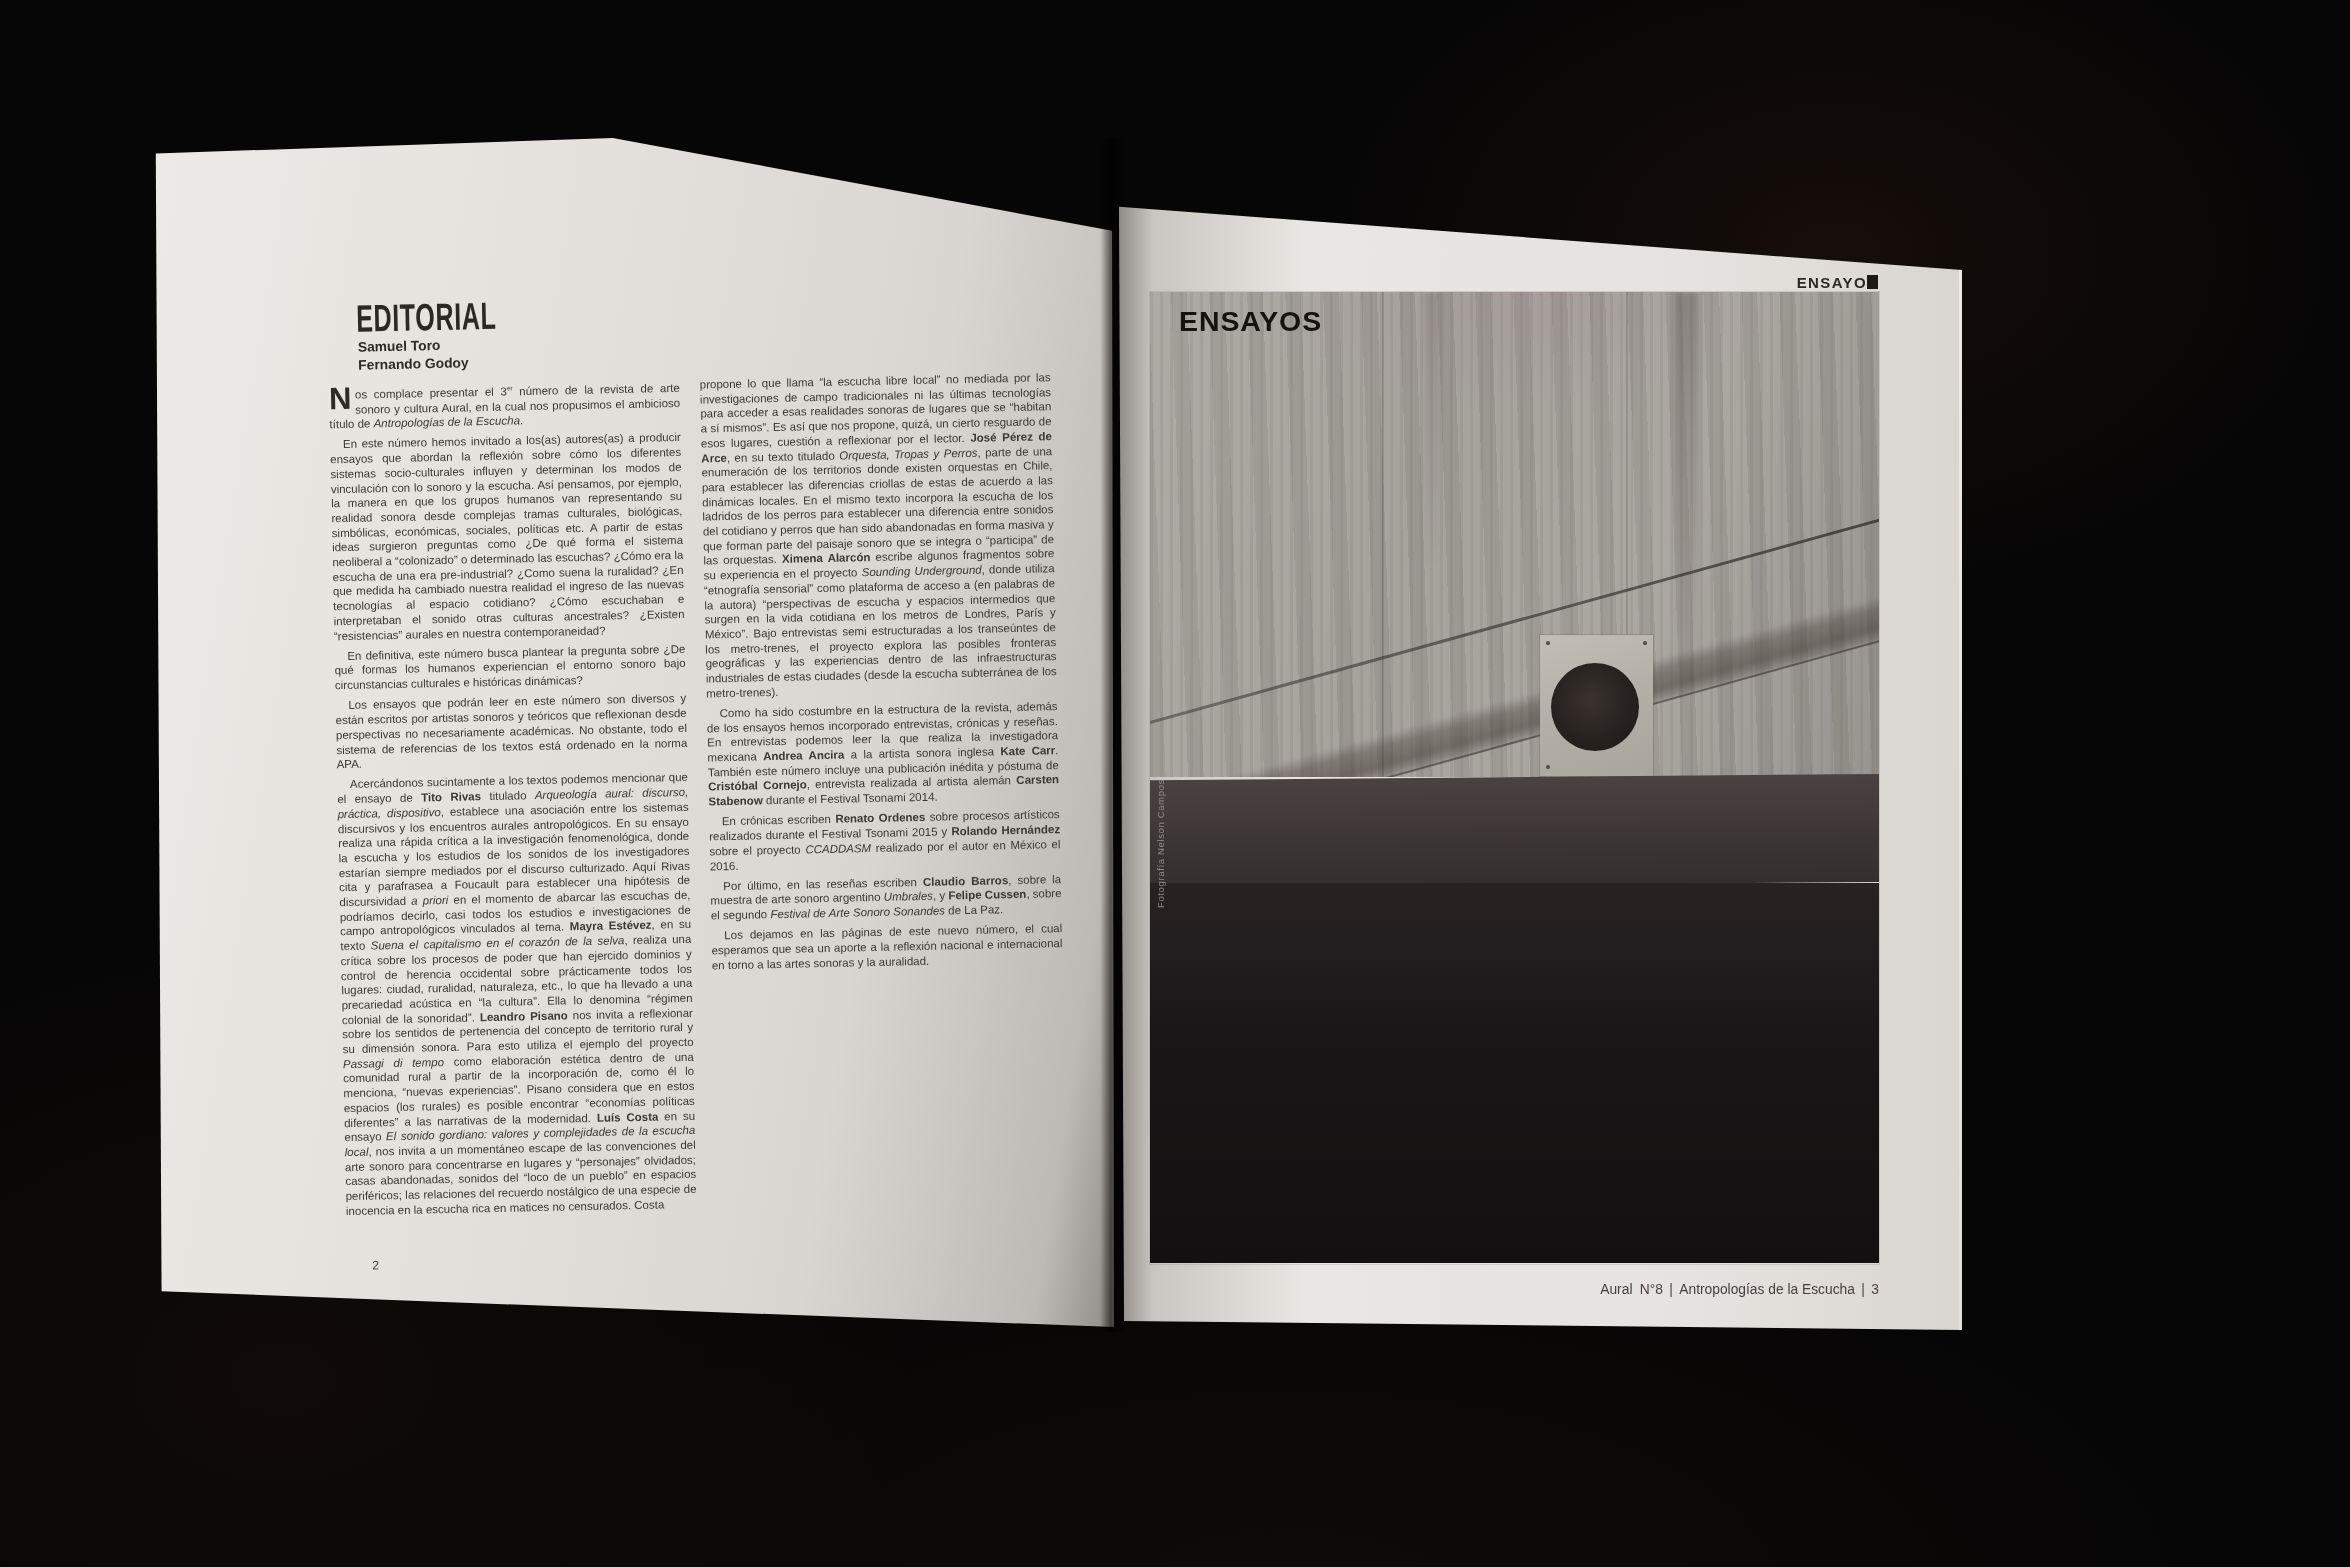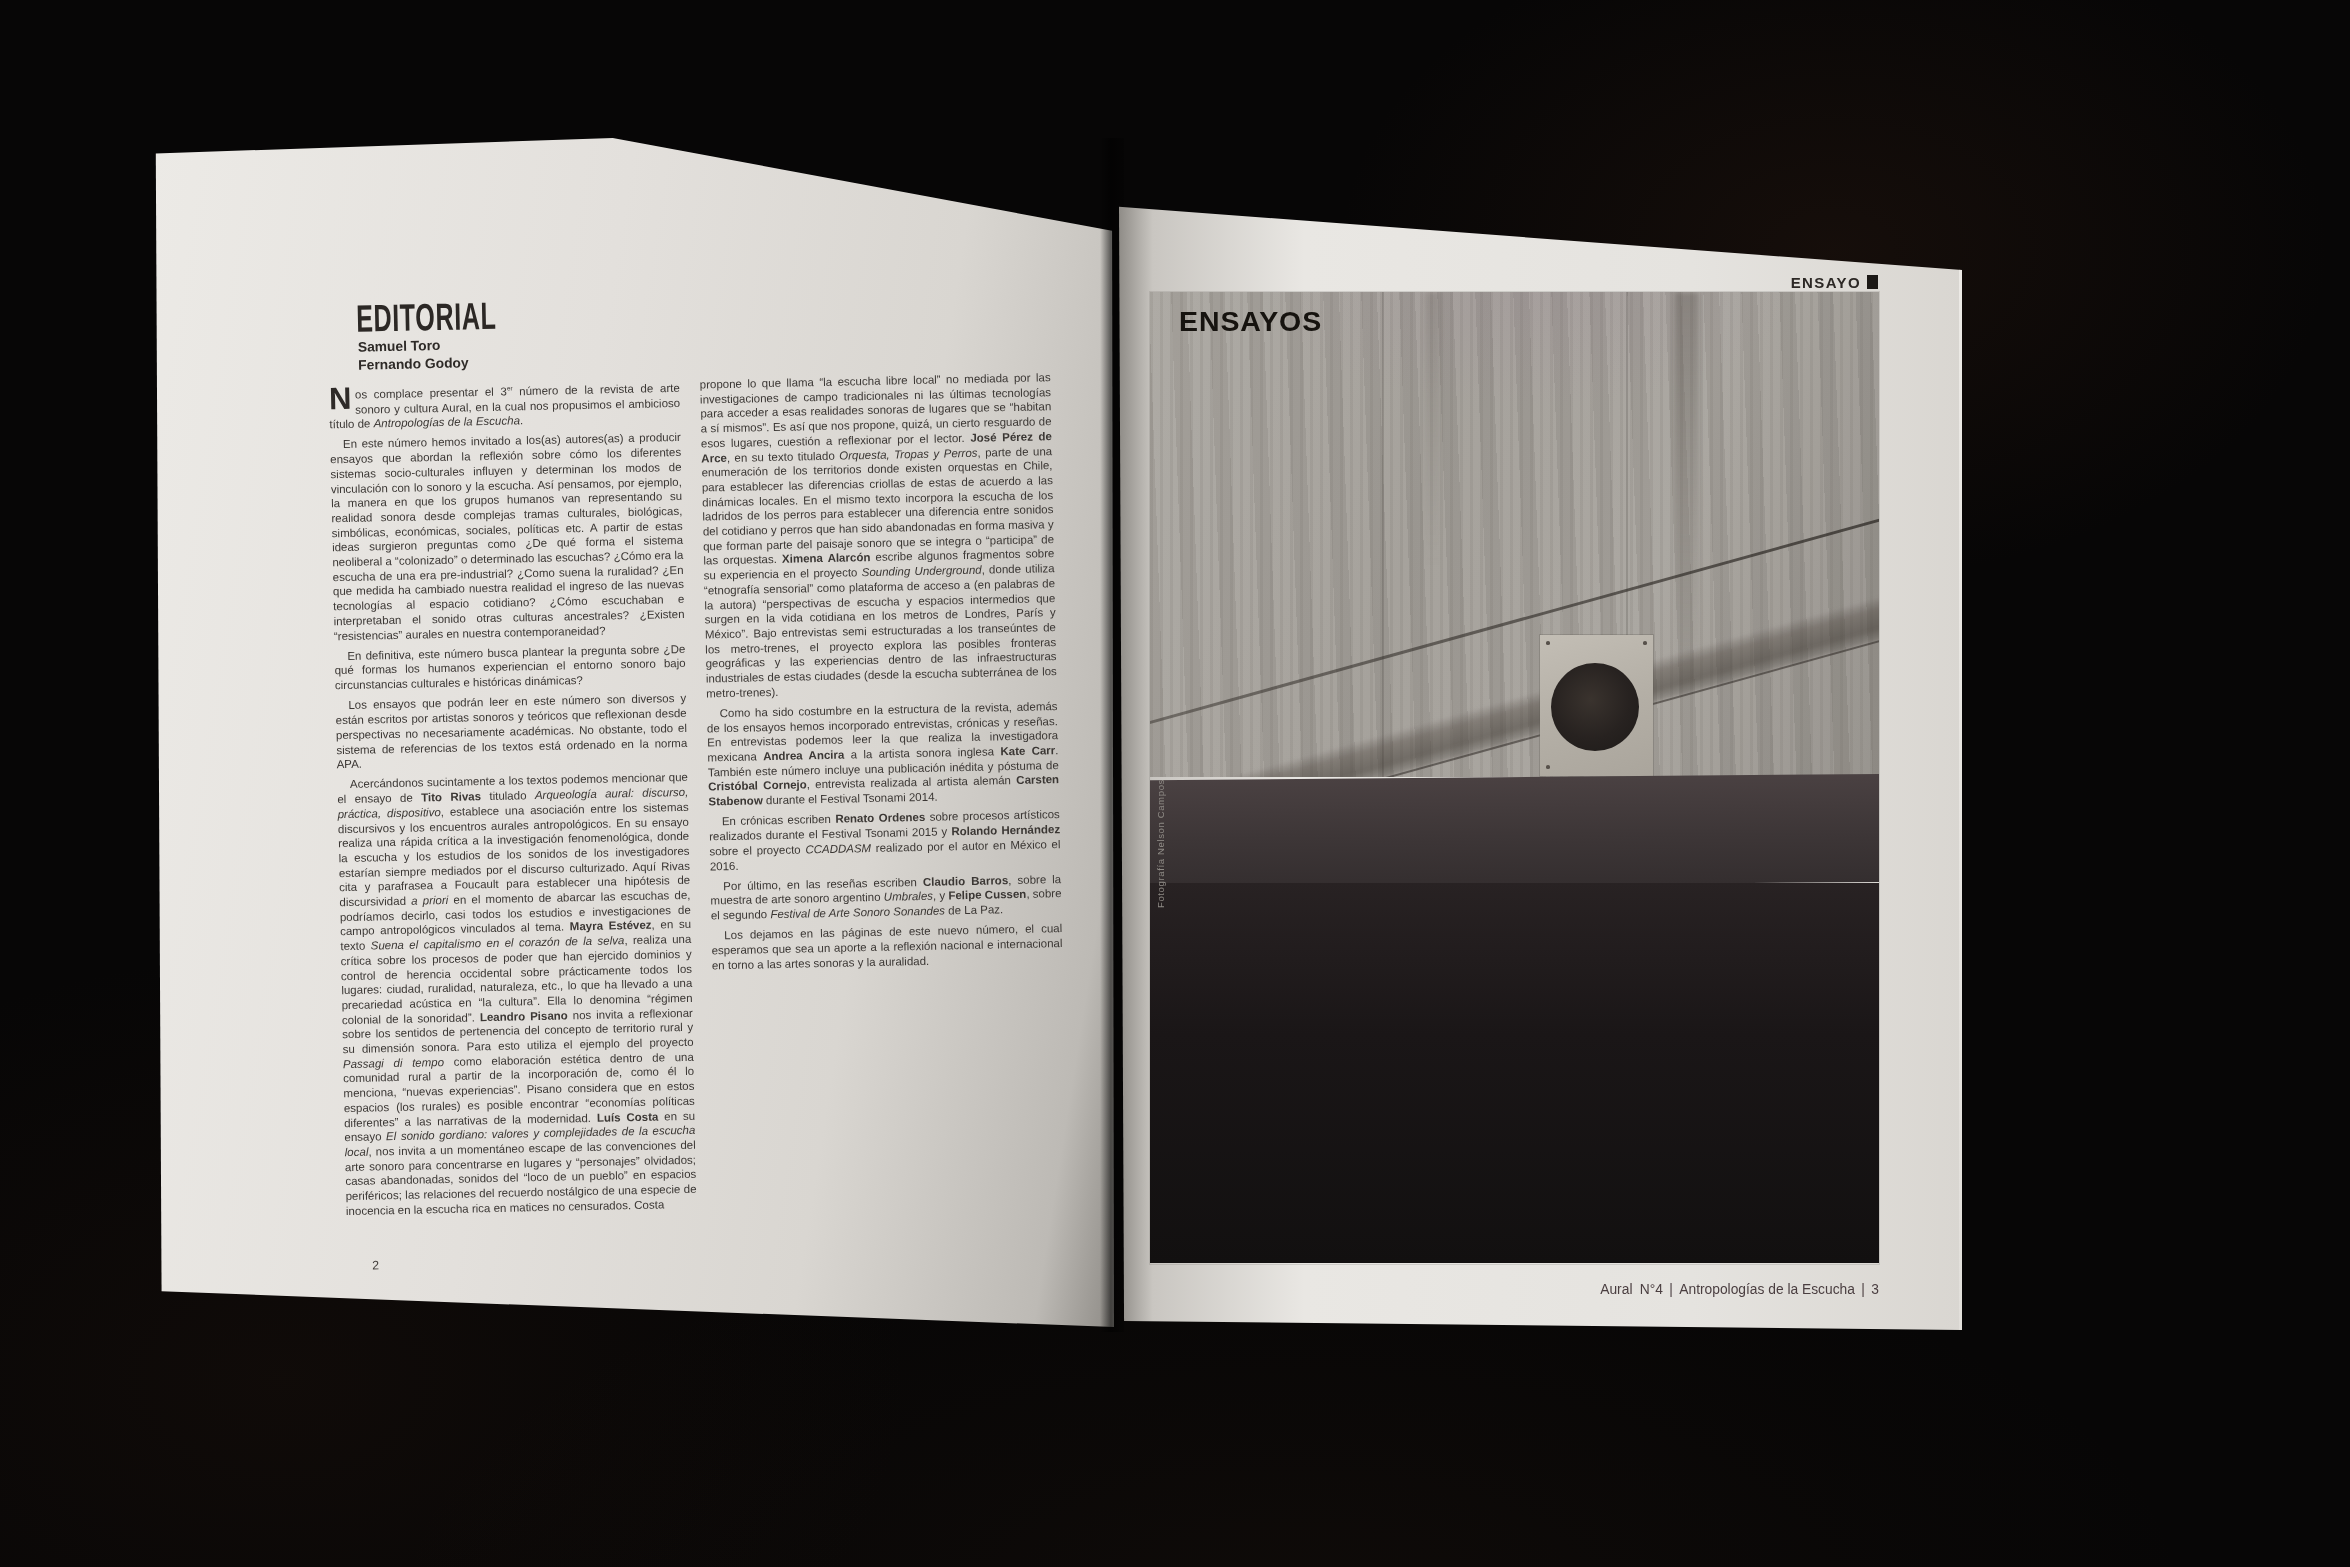--- a/index.html
+++ b/index.html
@@ -28,21 +28,21 @@
   .seg-sup{font-size:0.55em;vertical-align:super;}
   .seg-dc{float:left;font-weight:700;font-size:31px;line-height:25px;padding:0.9px 3.7px 0 0;color:#2e2a28;text-indent:0;}
   .pagenum{position:absolute;left:209px;top:1115px;font-size:12.4px;color:#44403d;}
 
   
   .page-right{position:absolute;left:1119px;top:200px;width:843px;height:1130px;
     clip-path:polygon(0 0.6%, 100% 6.2%, 100% 100%, 0.6% 99.2%);
     background:linear-gradient(to right,#8f8c87 0%,#c9c6c1 4%,#e9e7e3 22%,#e5e3df 68%,#d9d6d1 100%);}
   .page-right .edge-light{position:absolute;right:0;top:64px;bottom:0;width:2.8px;
     background:linear-gradient(to bottom,rgba(252,250,246,0.55),rgba(252,250,246,0.25));}
-  .ensayo-tag{position:absolute;top:72px;right:84px;height:20px;display:flex;align-items:center;gap:6px;
+  .ensayo-tag{position:absolute;top:72px;right:84px;height:20px;display:flex;align-items:center;gap:0;
     font-size:15px;font-weight:600;letter-spacing:1.4px;color:#2c2825;}
   .tag-square{width:11px;height:13.8px;background:#1c1916;}
 
   .photo{position:absolute;left:31px;top:92px;width:729px;height:972px;margin:0;overflow:hidden;
     box-shadow:0 0 0 0.9px rgba(120,116,110,0.25);}
   .concrete{position:absolute;left:0;top:0;width:100%;height:485px;overflow:hidden;
     background:
       radial-gradient(386px 165px at 52% 0%, rgba(150,100,150,0.07), transparent 70%),
       repeating-linear-gradient(90deg, rgba(110,105,98,0.14) 0px, rgba(110,105,98,0.14) 2.8px, rgba(0,0,0,0) 2.8px, rgba(0,0,0,0) 10px),
       repeating-linear-gradient(88deg, rgba(0,0,0,0.045) 0px, rgba(0,0,0,0.045) 15.6px, rgba(255,255,255,0.05) 15.6px, rgba(255,255,255,0.05) 38px),
@@ -144,21 +144,21 @@
           <div class="cone"></div>
         </div>
       </div>
       <div class="band-dark"></div>
       <div class="band-black"></div>
       <div class="credit">Fotografía Nelson Campos</div>
     </figure>
 
     <div class="rp-footer">
       <span class="journal">Aural</span>
-      <span>N°4</span>
+      <span>N°8</span>
       <span class="sep">|</span>
       <span>Antropologías de la Escucha</span>
       <span class="sep">|</span>
       <span>3</span>
     </div>
 
     <div class="edge-light"></div>
   </section>
 
 </div>

